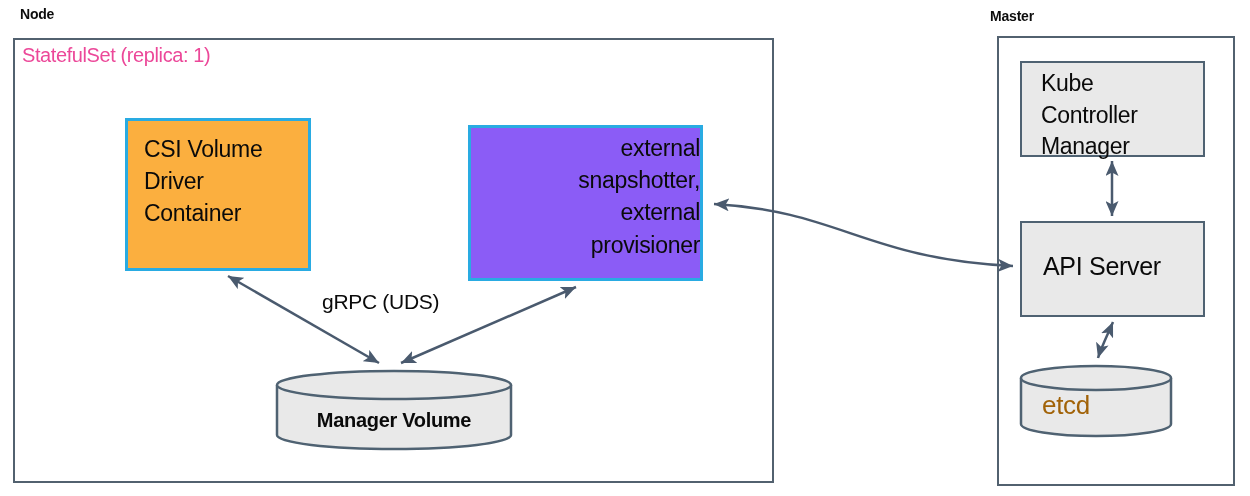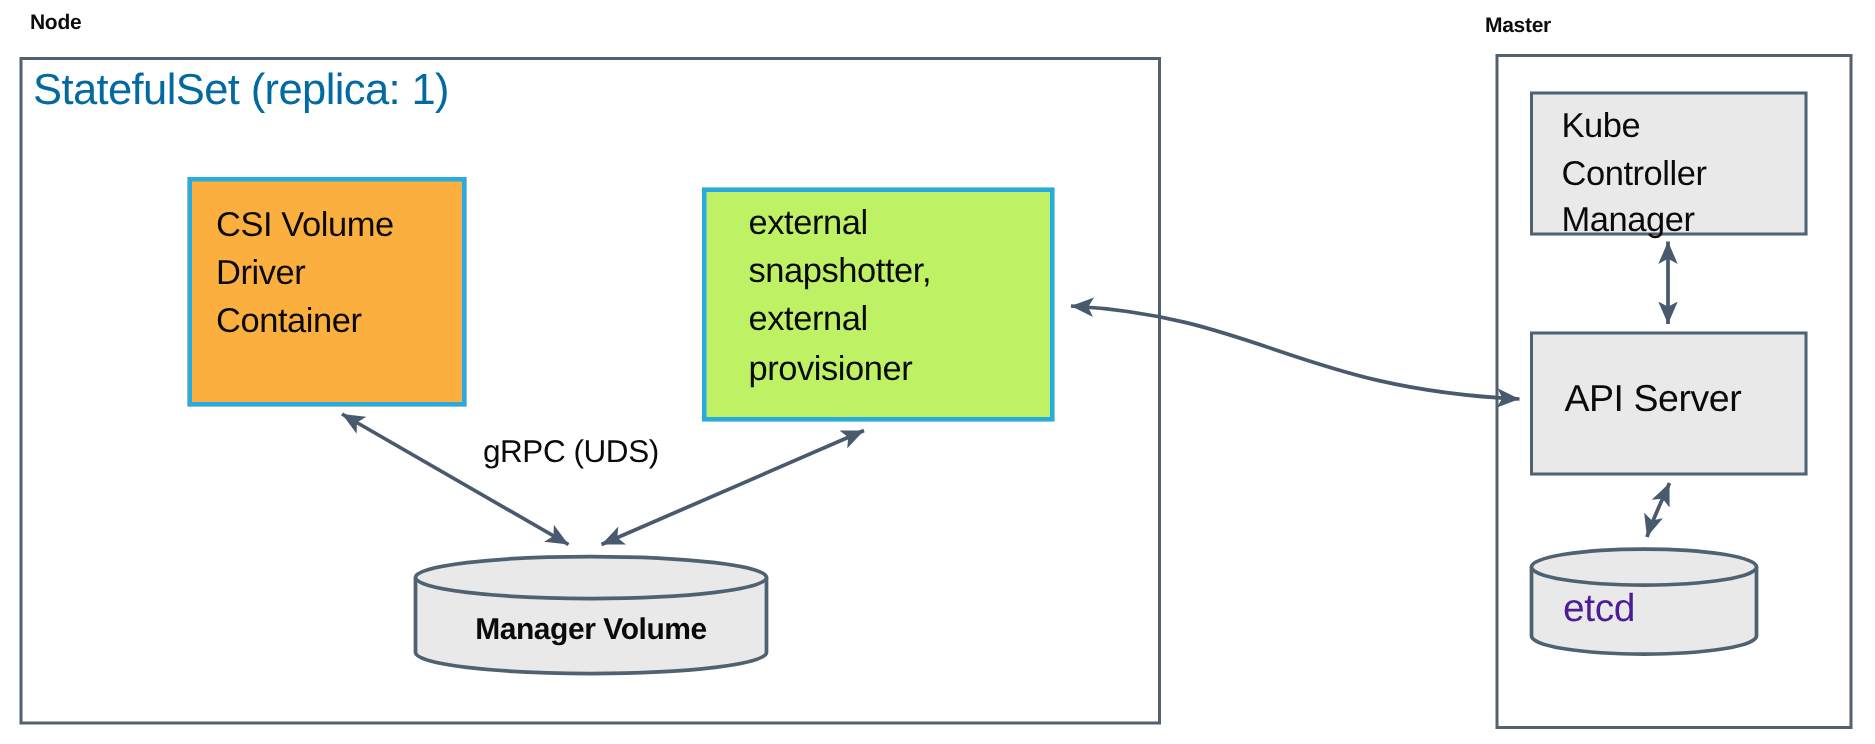--- a/index.html
+++ b/index.html
@@ -13,54 +13,54 @@
     overflow: hidden;
   }
   .abs { position: absolute; }
   .panel-label { font-weight: bold; font-size: 14px; color: #0d0d0d; letter-spacing: -0.2px; }
   .outer-box {
     position: absolute;
     border: 2px solid #52616F;
     background: #ffffff;
     box-sizing: border-box;
   }
-  .statefulset-label { font-size: 29px; letter-spacing: -0.4px; color: #0369a1; }
+  .statefulset-label { font-size: 20px; letter-spacing: -0.4px; color: #ec4899; }
   .colored-box {
     position: absolute;
     box-sizing: border-box;
     border: 3px solid #29ABE2;
     font-size: 23px;
     line-height: 1.4;
     white-space: pre-line;
     letter-spacing: -0.3px;
     color: #0a0a0a;
   }
   .csi-box    { background: #FBAF3F; font-weight: normal; padding: 12px 0 0 16px; }
-  .sidecar-box{ background: #bef264; font-weight: normal; padding: 4px 0 0 28px; }
+  .sidecar-box{ background: #8b5cf6; font-weight: normal; padding: 4px 0 0 28px; text-align: right; }
   .gray-box {
     position: absolute;
     box-sizing: border-box;
     border: 2px solid #4F6272;
     background: #E9E9E9;
     white-space: pre-line;
     letter-spacing: -0.3px;
     color: #0a0a0a;
   }
   .kcm-box { font-size: 23px; line-height: 1.38; padding: 5px 0 0 19px; }
   .api-box { font-size: 25px; padding: 29px 0 0 21px; }
   .grpc-label { font-weight: normal; font-size: 21px; letter-spacing: -0.3px; color: #0a0a0a; }
   .cyl-wrap { position: absolute; }
   .cyl-label {
     position: absolute; left: 0; width: 100%;
     text-align: center; font-weight: 600; font-size: 20px;
     letter-spacing: -0.3px; color: #0a0a0a;
   }
   .etcd-label {
     position: absolute; font-weight: normal; font-size: 26px;
-    letter-spacing: -0.3px; color: #4c1d95;
+    letter-spacing: -0.3px; color: #a16207;
   }
   svg.overlay { position: absolute; left: 0; top: 0; pointer-events: none; }
 </style>
 </head>
 <body>
 
 <div class="canvas">
 
   <div class="abs panel-label" style="left:20px; top:6px;">Node</div>
   <div class="outer-box" style="left:13px; top:38px; width:761px; height:445px;"></div>

